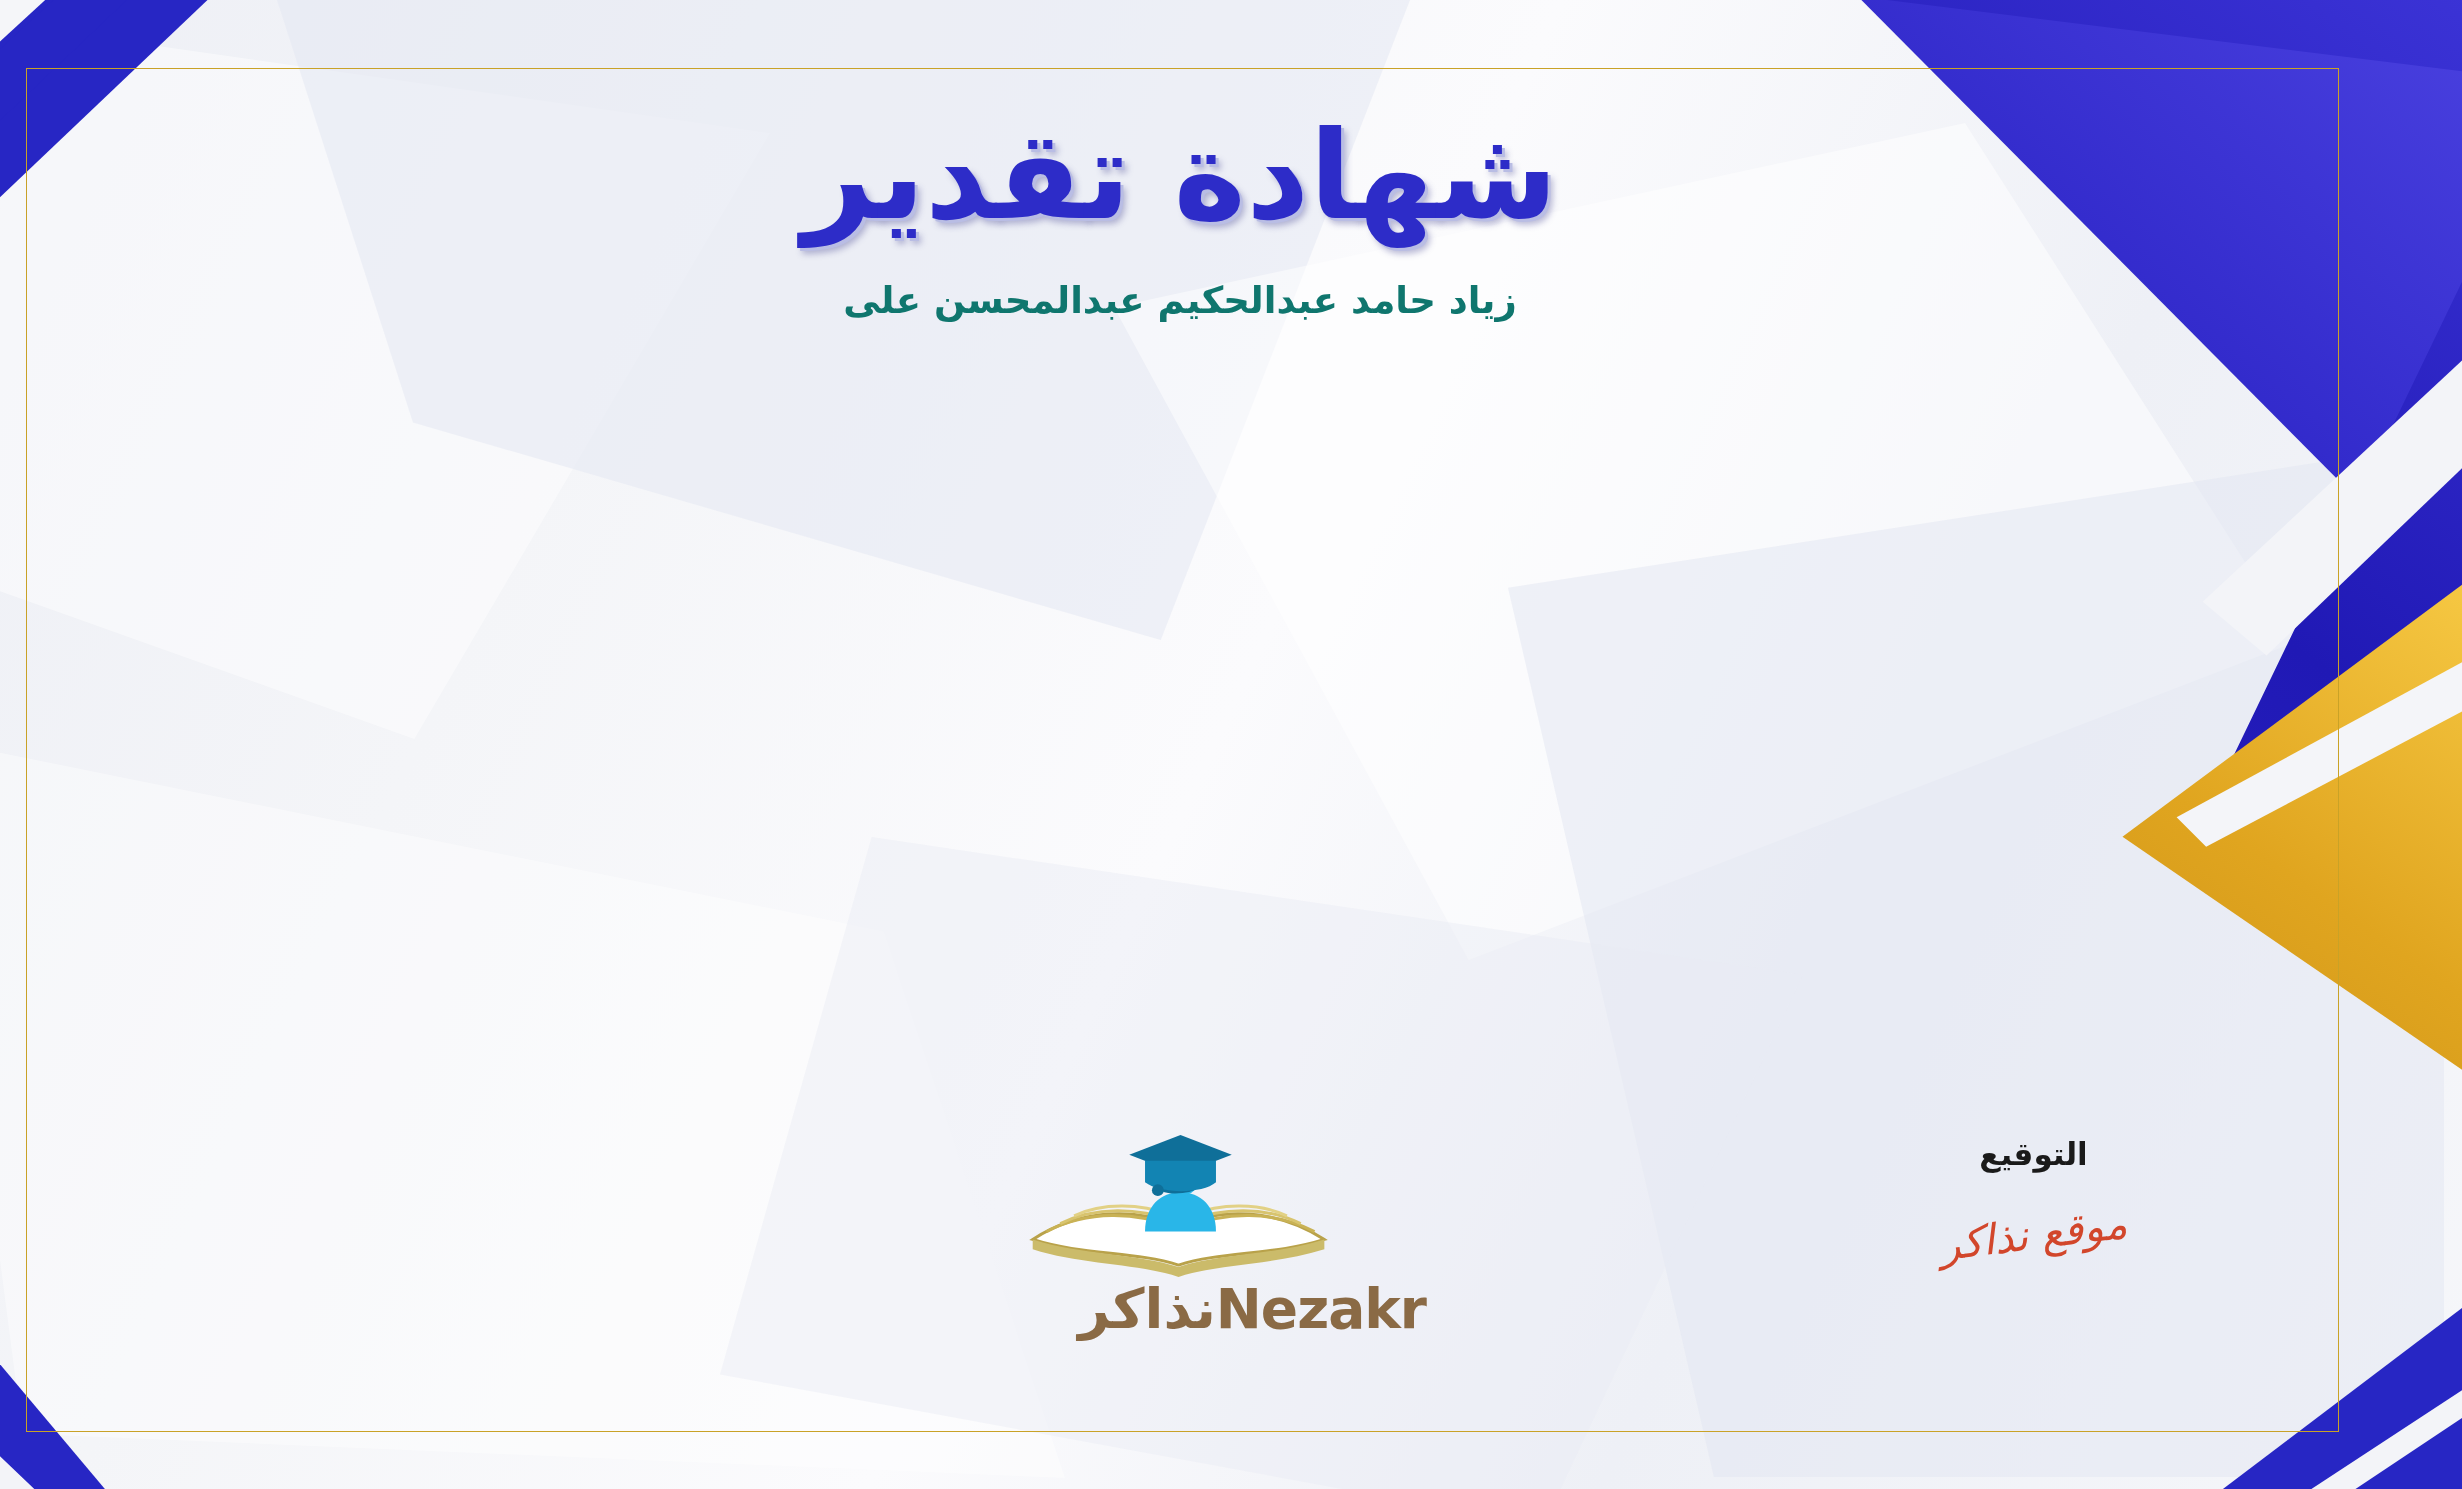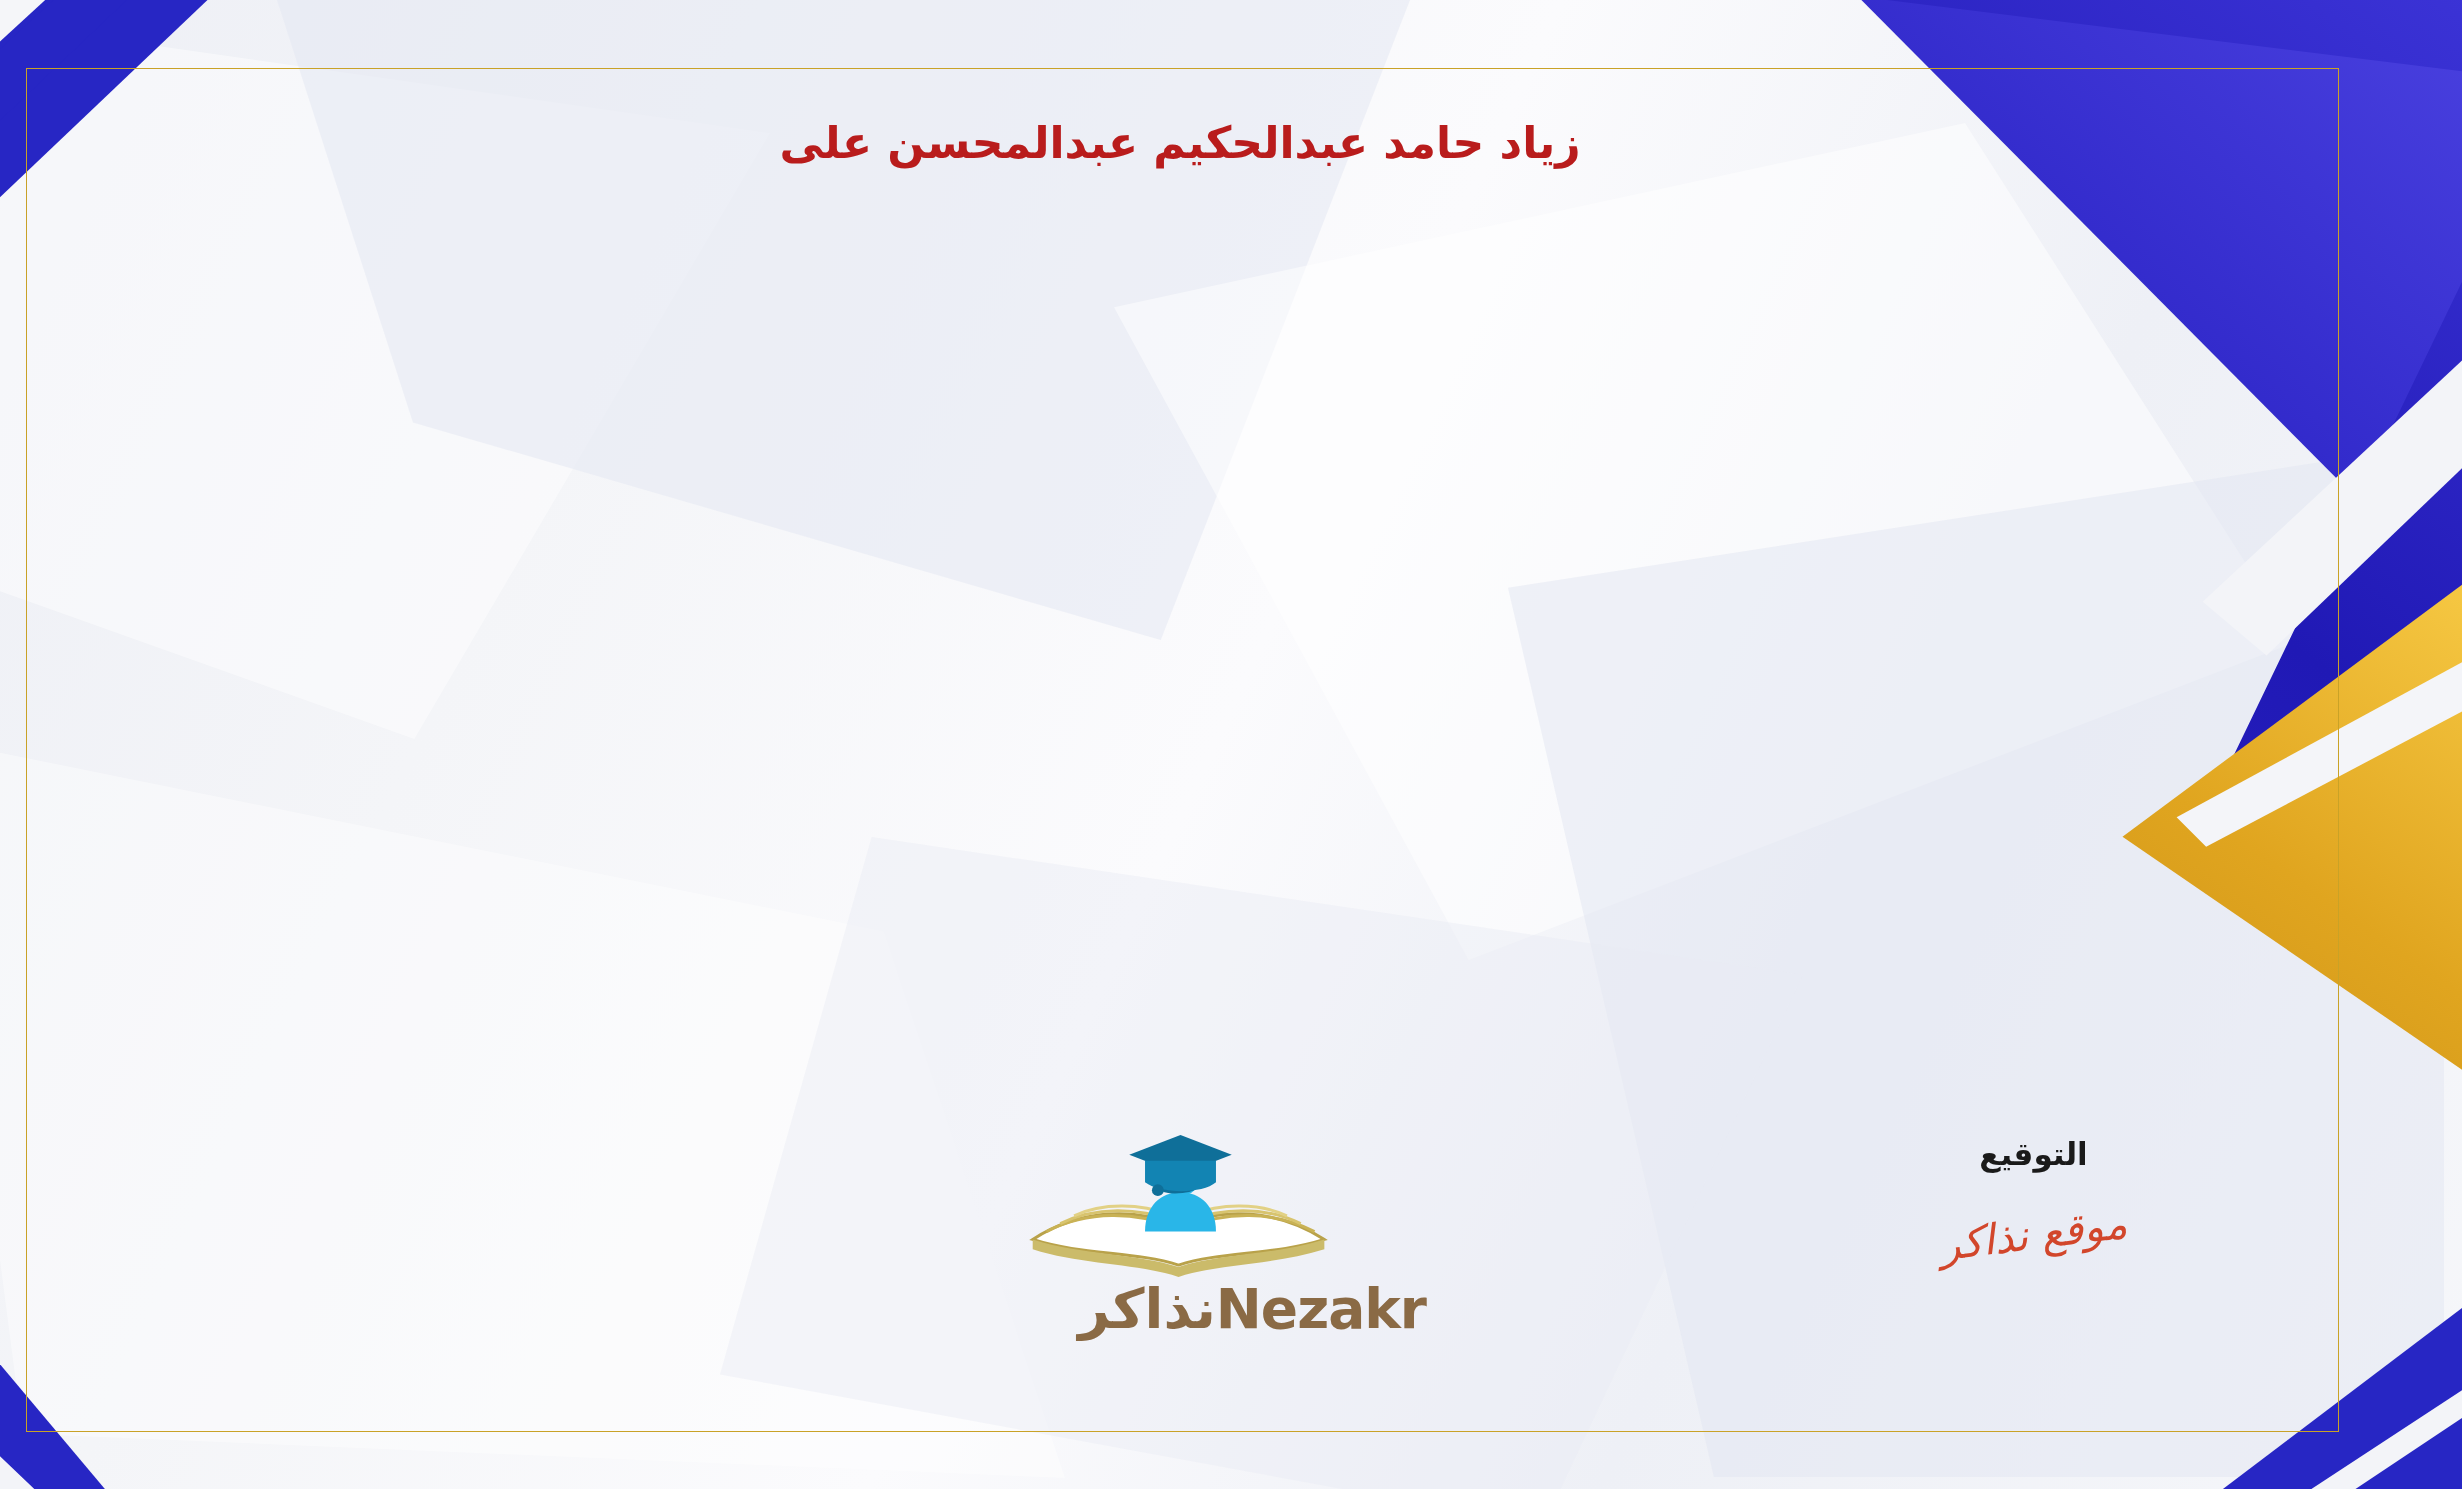--- a/index.html
+++ b/index.html
@@ -197,23 +197,23 @@
   .line-congrats {
     margin-top: 54px;
     font-size: 53px;
     color: #1d1d1d;
     font-weight: 600;
     text-align: center;
     line-height: 1.4;
   }
 
   .student-name {
-    margin-top: 33px;
-    font-size: 44px;
-    color: #b91c1c;
+    margin-top: 23px;
+    font-size: 37px;
+    color: #0f766e;
     font-weight: 700;
     text-align: center;
     line-height: 1.4;
   }
 
   .body-block {
     margin-top: 42px;
     width: 2177px;
     font-size: 47px;
     color: #141414;
@@ -320,20 +320,21 @@
 
   <div class="corner corner-br">
     <div class="r1"></div>
     <div class="r2"></div>
   </div>
 
   <div class="frame"></div>
 
   <div class="content">
 
+    <div class="title">شهادة تقدير</div>
 
 
     <div class="student-name">زياد حامد عبدالحكيم عبدالمحسن على</div>
 
     <div class="body-block">
 
 
 
 
     </div>

